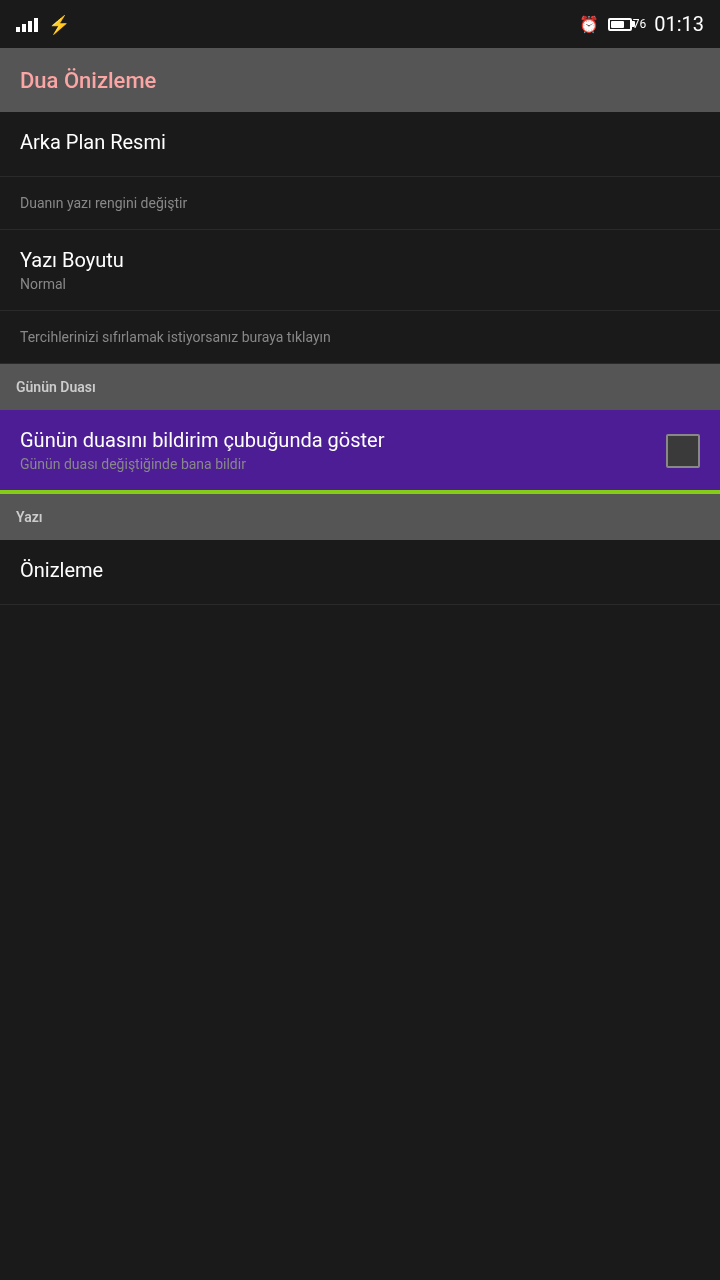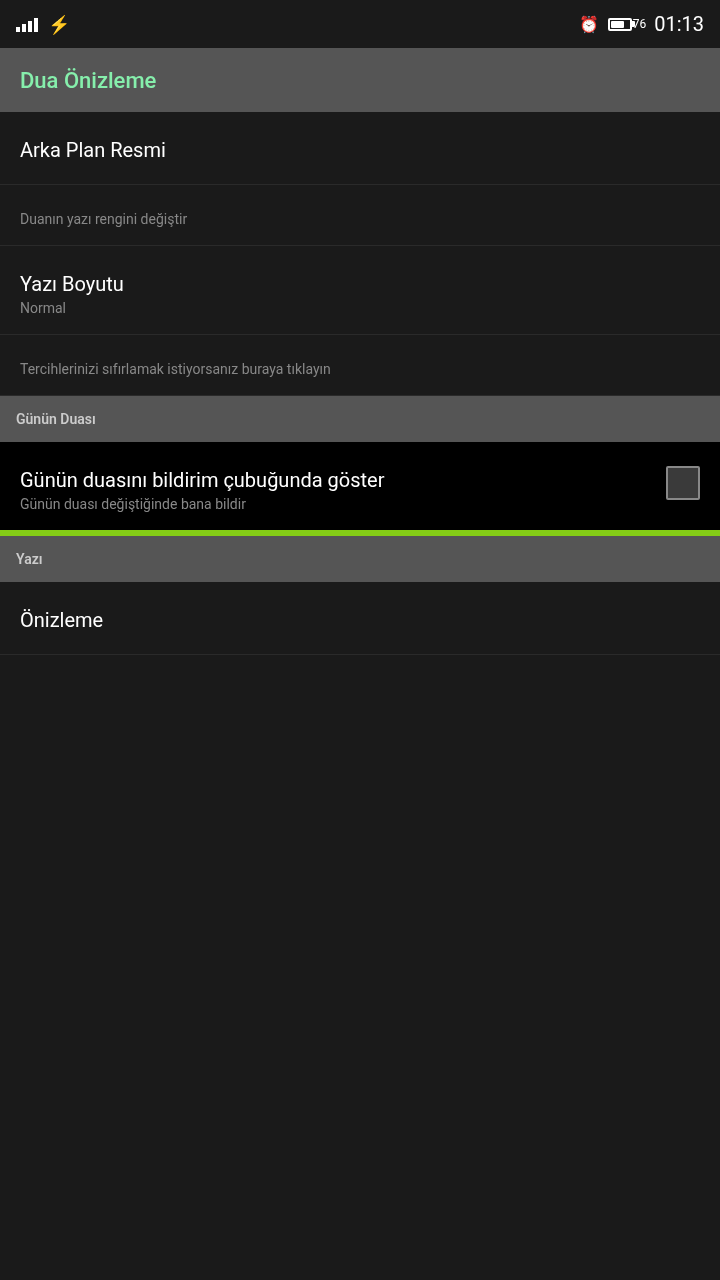--- a/index.html
+++ b/index.html
@@ -109,21 +109,21 @@
       height: 64px;
       background-color: #555555;
       display: flex;
       align-items: center;
       padding: 0 20px;
     }
 
     .app-bar-title {
       font-size: 22px;
       font-weight: 500;
-      color: #86efac;
+      color: #fca5a5;
     }
 
     
     .section-header {
       width: 720px;
       height: 46px;
       background-color: #555555;
       display: flex;
       align-items: center;
       padding: 12px 16px;
@@ -142,41 +142,40 @@
       padding: 18px 20px;
       border-bottom: 1px solid #2a2a2a;
       cursor: pointer;
       display: flex;
       align-items: center;
       justify-content: space-between;
     }
 
     .list-item-content {
       flex: 1;
-      margin-top: 8px;
     }
 
     .list-item-title {
       font-size: 20px;
       font-weight: 400;
       color: #ffffff;
       margin-bottom: 4px;
     }
 
     .list-item-subtitle {
       font-size: 14px;
       color: #888888;
     }
 
     
     .list-item-checkbox {
       width: 720px;
-      background-color: #000000;
+      background-color: #4c1d95;
       padding: 18px 20px;
-      border-bottom: 6px solid #84cc16;
+      border-bottom: 4px solid #84cc16;
       cursor: pointer;
       display: flex;
       align-items: flex-start;
       justify-content: space-between;
     }
 
     .checkbox-wrapper {
       display: flex;
       align-items: center;
       margin-top: 6px;

